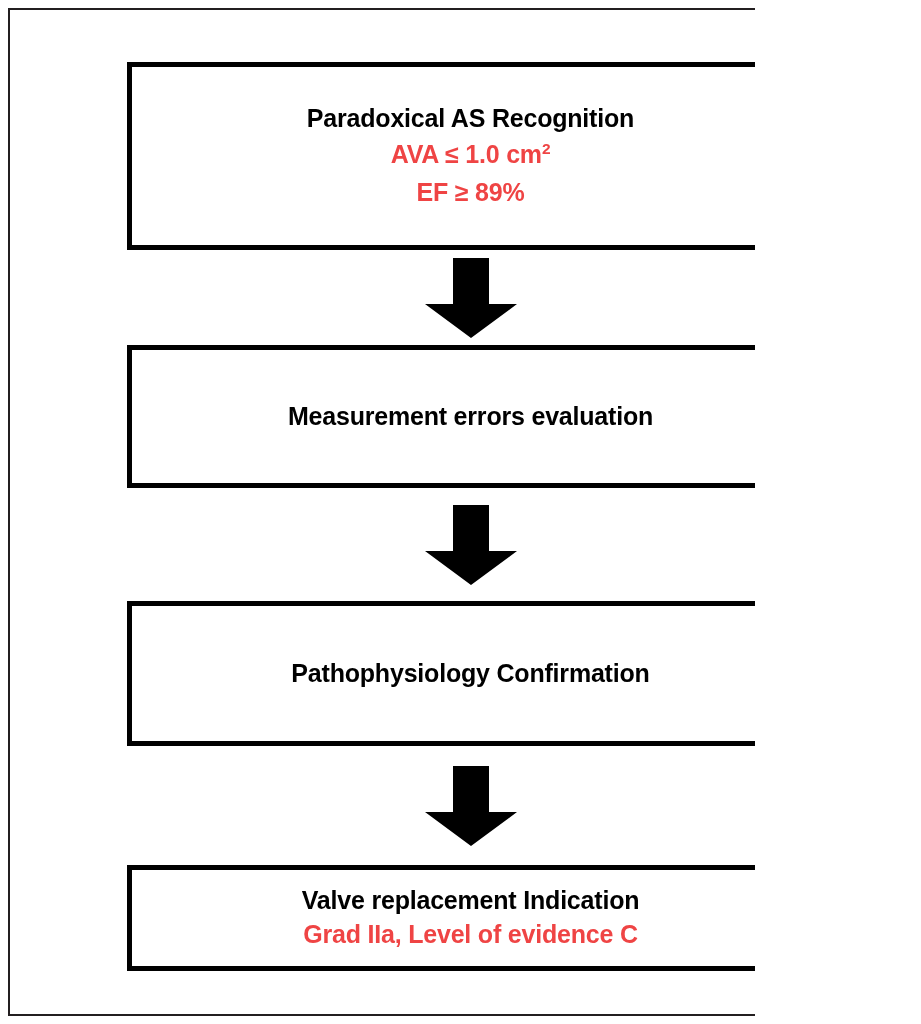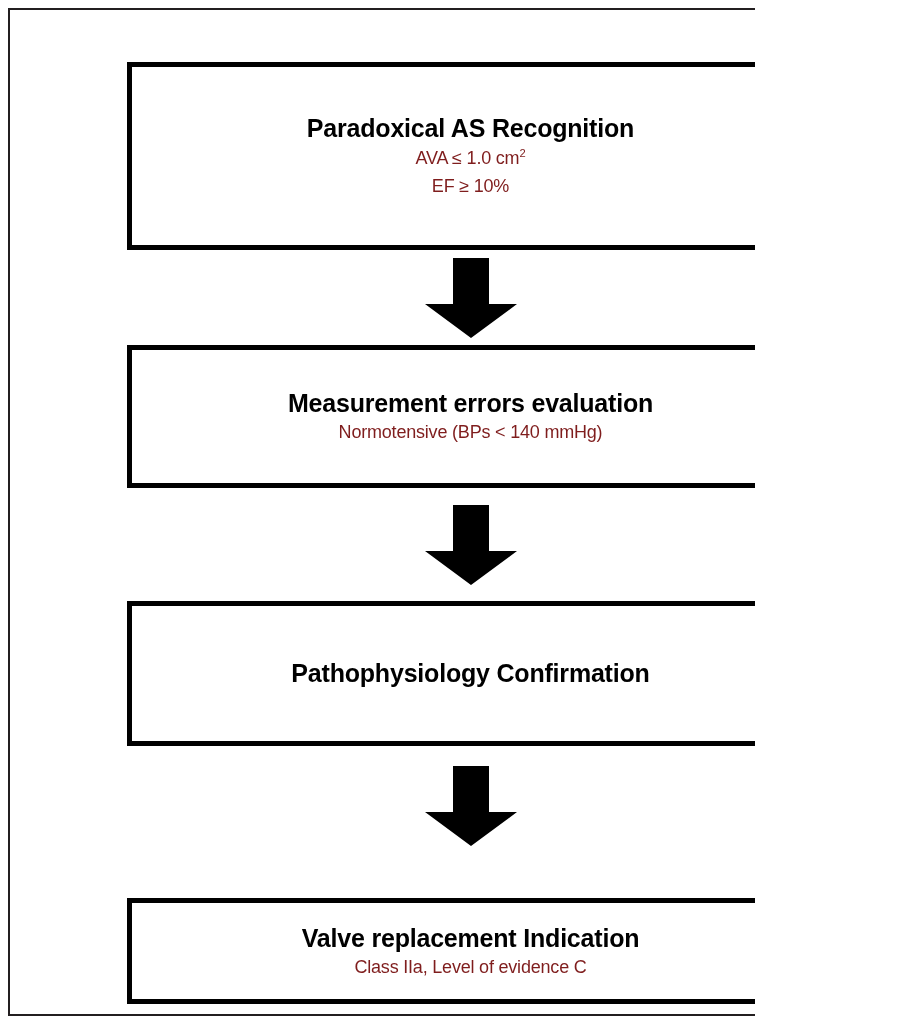--- a/index.html
+++ b/index.html
@@ -50,34 +50,34 @@
     display: flex;
     flex-direction: column;
     align-items: center;
     justify-content: center;
     text-align: center;
     padding: 6px 10px;
   }
   .node.n1 { height: 188px; }
   .node.n2 { height: 143px; }
   .node.n3 { height: 145px; }
-  .node.n4 { height: 106px; margin-top: 33px; }
+  .node.n4 { height: 106px; }
 
   .node-title {
     font-weight: bold;
     font-size: 25px;
     color: #000000;
     line-height: 1.32;
     letter-spacing: -0.2px;
     white-space: nowrap;
   }
   .node-line {
-    font-weight: normal;
-    font-size: 18px;
-    color: #7f1d1d;
+    font-weight: bold;
+    font-size: 25px;
+    color: #ef4444;
     line-height: 1.42;
     letter-spacing: -0.2px;
     white-space: nowrap;
   }
   .node.n1 .node-title { font-size: 25px; }
   .node.n1 .node-line  { line-height: 1.52; }
   .node.n4 .node-line  { line-height: 1.40; }
 
   sup {
     font-size: 0.62em;
@@ -106,50 +106,49 @@
 <body>
 
 <div class="page">
   <div class="figure-frame">
 
     <div class="flow">
 
       <div class="node n1">
         <div class="node-title">Paradoxical AS Recognition</div>
         <div class="node-line"><span>AVA ≤ 1.0 cm</span><sup>2</sup></div>
-        <div class="node-line">EF ≥ 10%</div>
+        <div class="node-line">EF ≥ 89%</div>
       </div>
 
       <div class="arrow-wrap a1">
         <svg class="arrow-svg" viewBox="0 0 92 80" aria-hidden="true">
           <polygon points="28,0 64,0 64,46 92,46 46,80 0,46 28,46" fill="#000000"></polygon>
         </svg>
       </div>
 
       <div class="node n2">
         <div class="node-title">Measurement errors evaluation</div>
-        <div class="node-line">Normotensive (BPs &lt; 140 mmHg)</div>
       </div>
 
       <div class="arrow-wrap a2">
         <svg class="arrow-svg" viewBox="0 0 92 80" aria-hidden="true">
           <polygon points="28,0 64,0 64,46 92,46 46,80 0,46 28,46" fill="#000000"></polygon>
         </svg>
       </div>
 
       <div class="node n3">
         <div class="node-title">Pathophysiology Confirmation</div>
       </div>
 
       <div class="arrow-wrap a3">
         <svg class="arrow-svg" viewBox="0 0 92 80" aria-hidden="true">
           <polygon points="28,0 64,0 64,46 92,46 46,80 0,46 28,46" fill="#000000"></polygon>
         </svg>
       </div>
 
       <div class="node n4">
         <div class="node-title">Valve replacement Indication</div>
-        <div class="node-line">Class IIa, Level of evidence C</div>
+        <div class="node-line">Grad IIa, Level of evidence C</div>
       </div>
 
     </div>
   </div>
 </div>
 
 </body></html>

